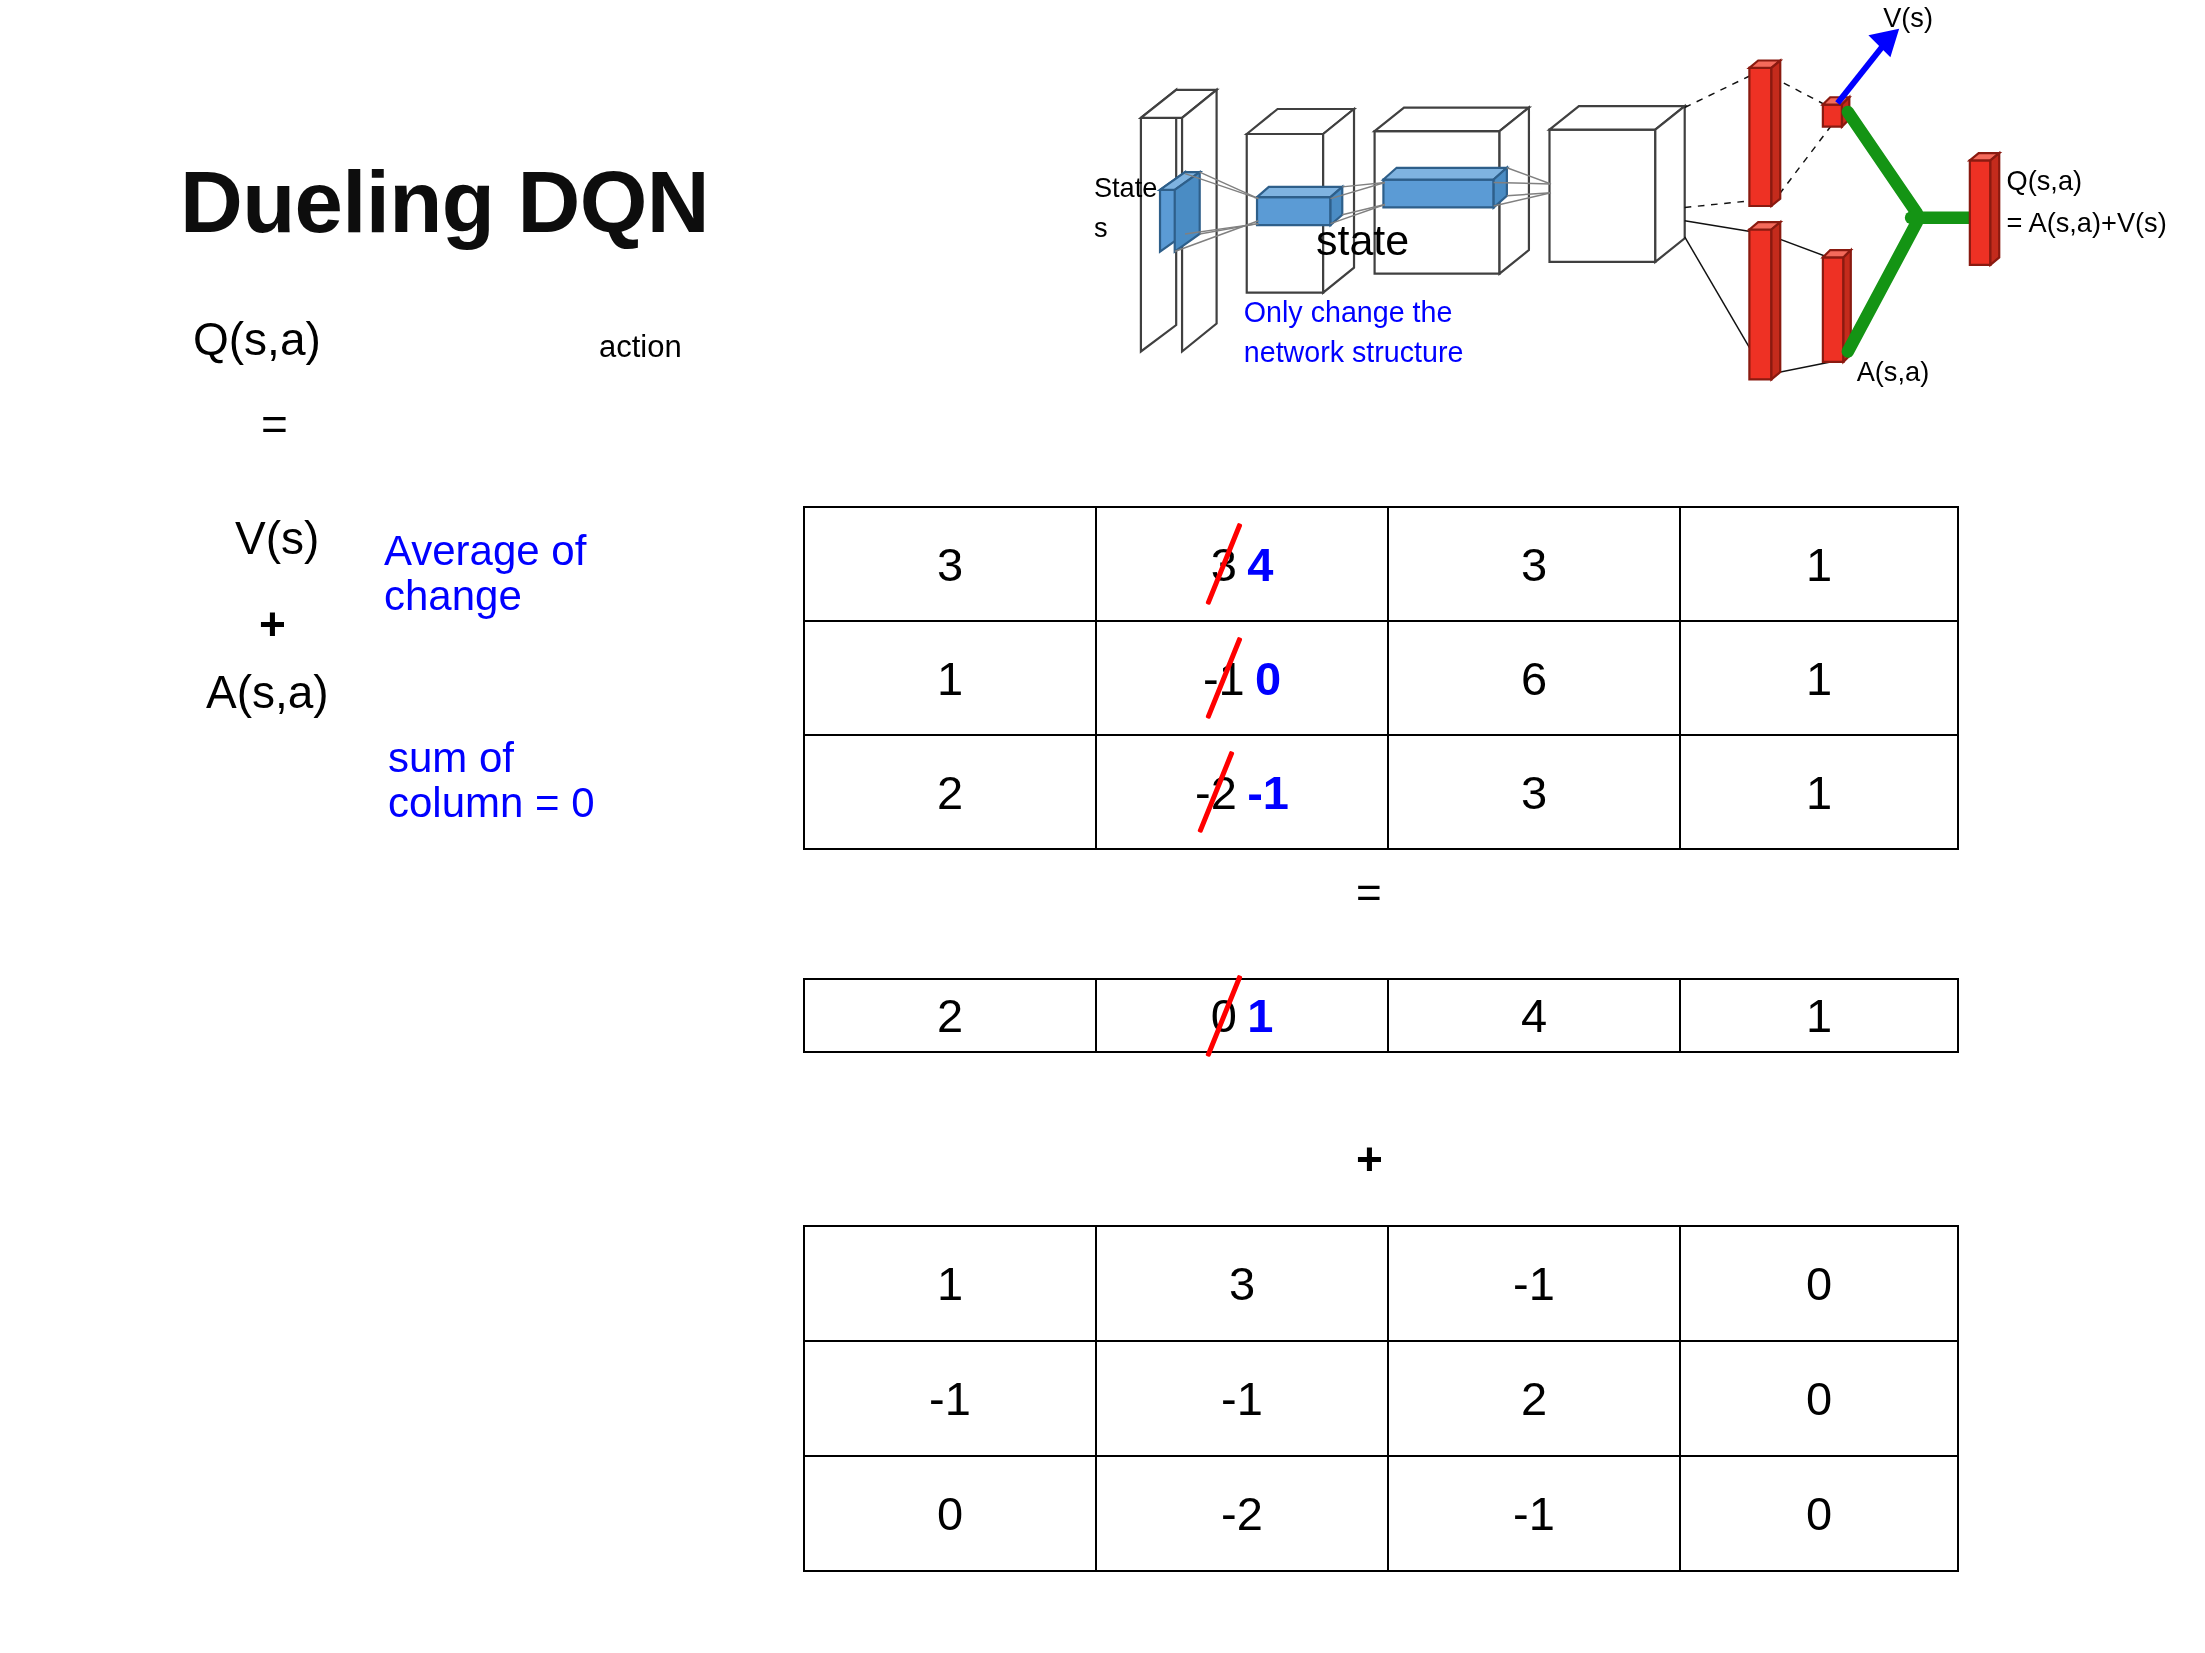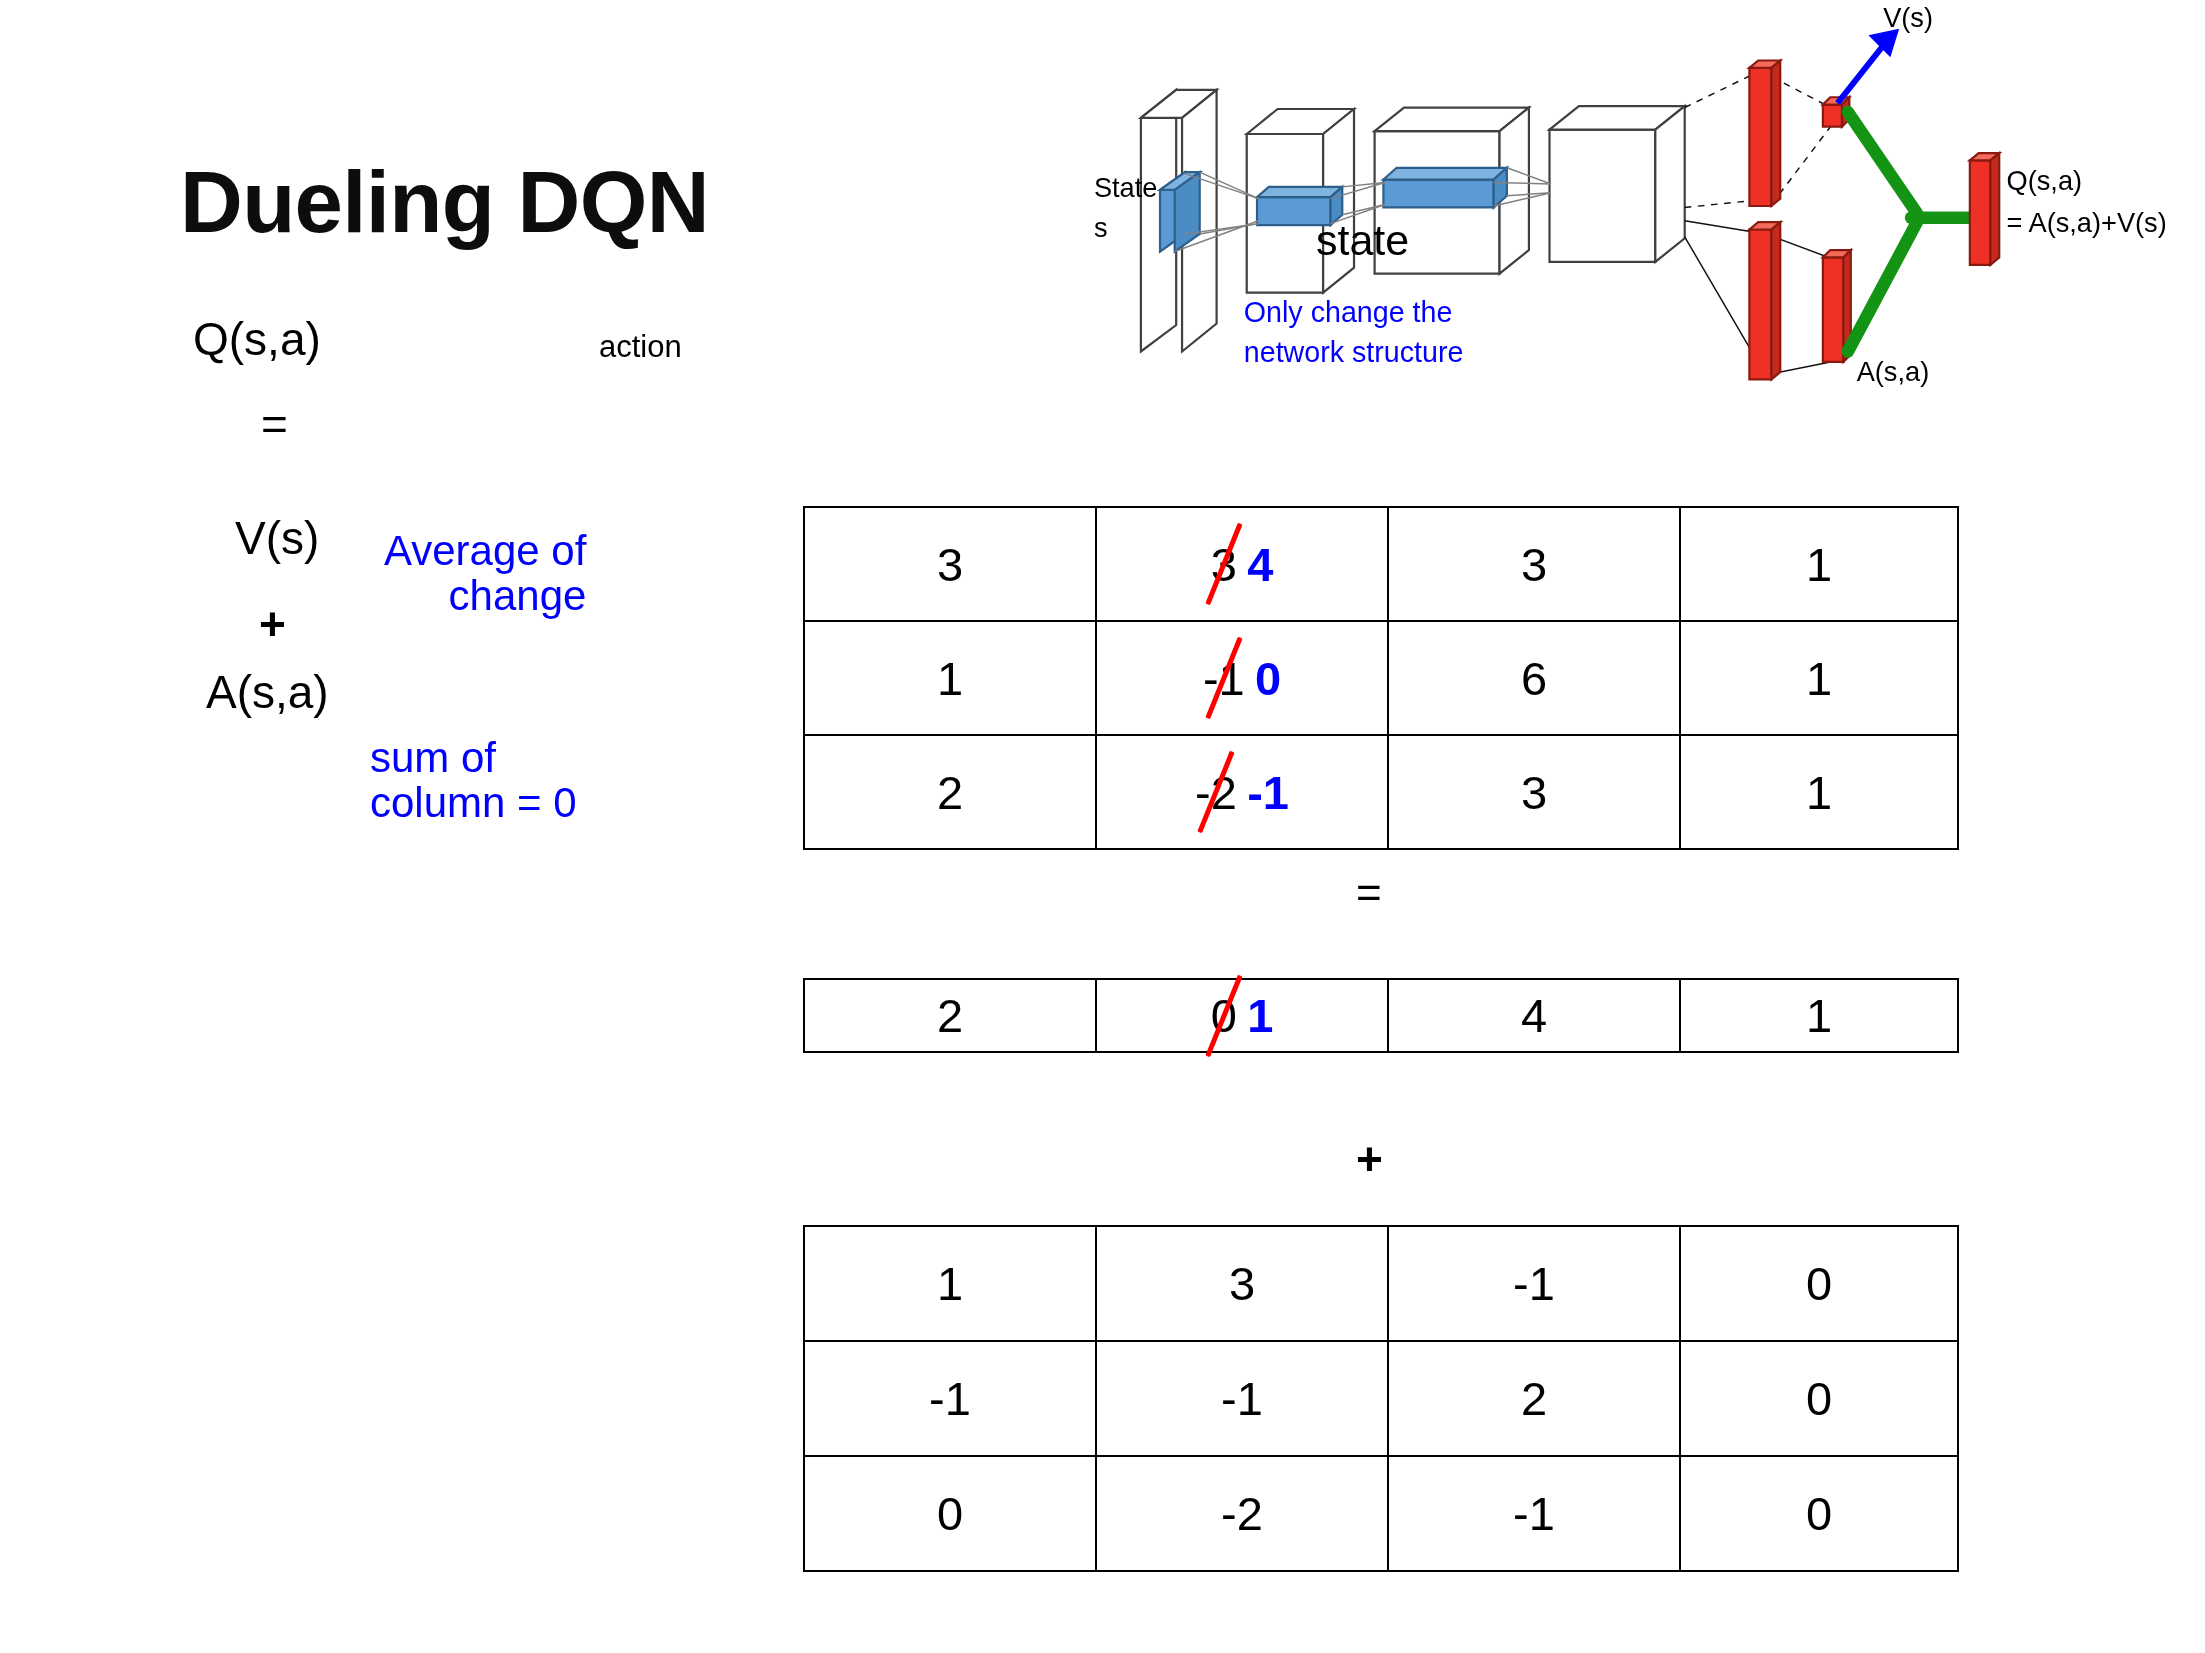--- a/index.html
+++ b/index.html
@@ -15,22 +15,22 @@
   .lbl{font-size:46px;line-height:1;white-space:nowrap;color:#000;}
   #label-qsa{left:193px;top:316px;}
   #label-eq-1{left:261px;top:401px;font-size:46px;}
   #label-vs{left:235px;top:515px;}
   #label-plus-1{left:259px;top:601px;font-size:46px;font-weight:bold;}
   #label-asa{left:206px;top:669px;}
   #label-action{left:599px;top:331px;font-size:31px;}
   #label-state{left:1316px;top:219px;font-size:43px;}
 
   .blue-note{color:#0000ff;font-size:42px;line-height:1.08;white-space:nowrap;}
-  #note-average{left:384px;top:528px;text-align:right;}
-  #note-sum{left:370px;top:735px;}
+  #note-average{left:384px;top:528px;}
+  #note-sum{left:388px;top:735px;}
 
   
   #sym-eq-2{left:1356px;top:871px;font-size:44px;line-height:1;}
   #sym-plus-2{left:1356px;top:1136px;font-size:46px;line-height:1;font-weight:bold;}
 
   
   .tbl{border-collapse:collapse;table-layout:fixed;}
   .tbl td{border:2.2px solid #000;text-align:center;vertical-align:middle;
           font-size:47px;position:relative;padding:0;}
   #table-q{left:803px;top:506px;width:1146px;}

